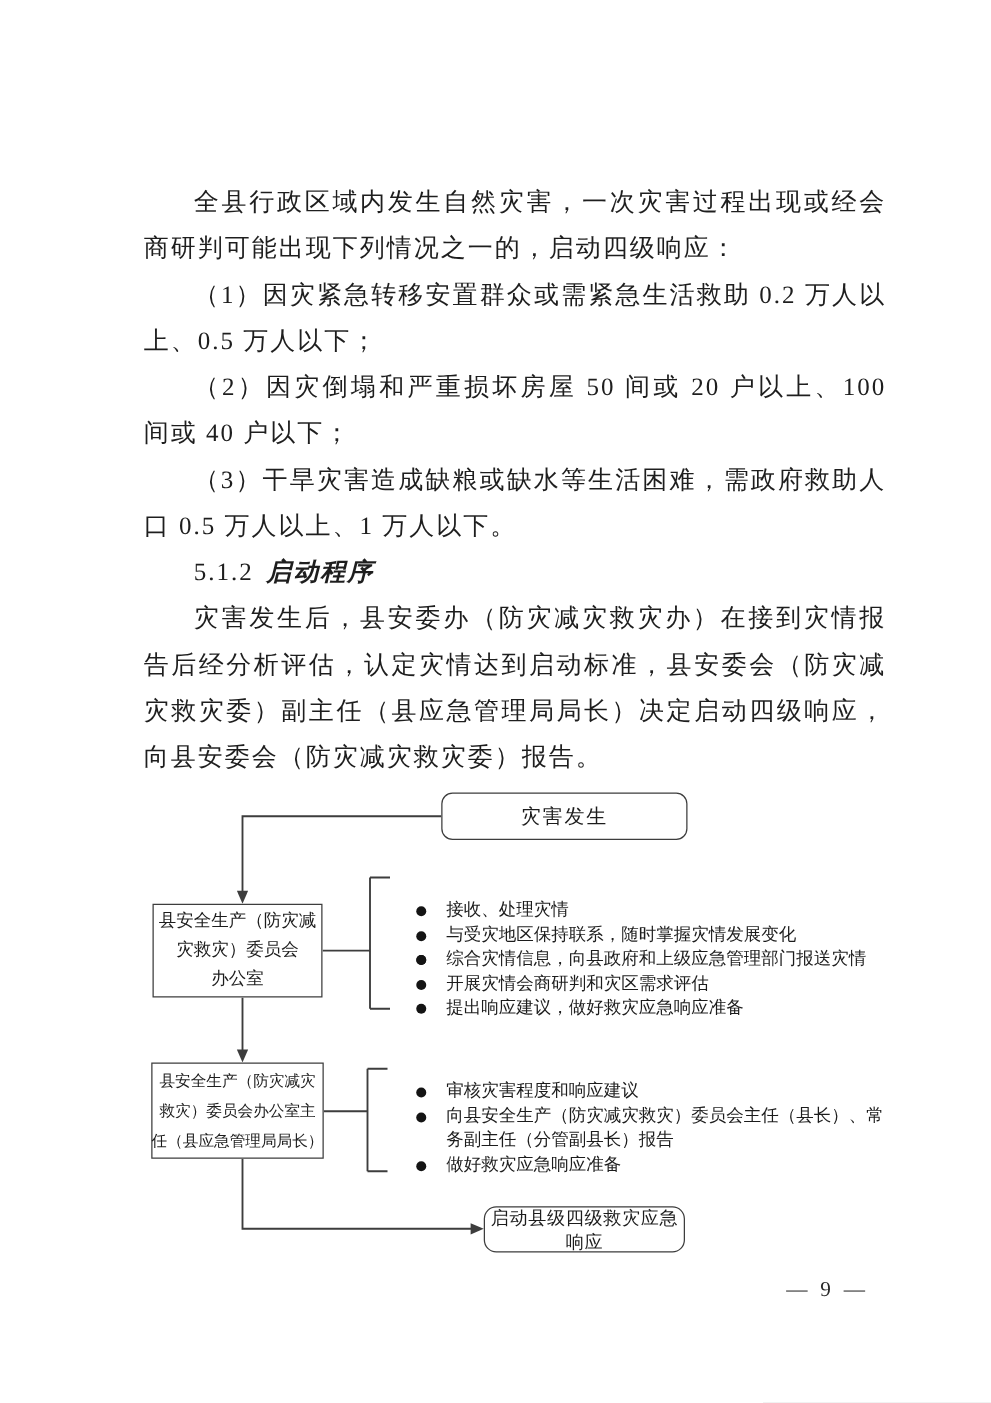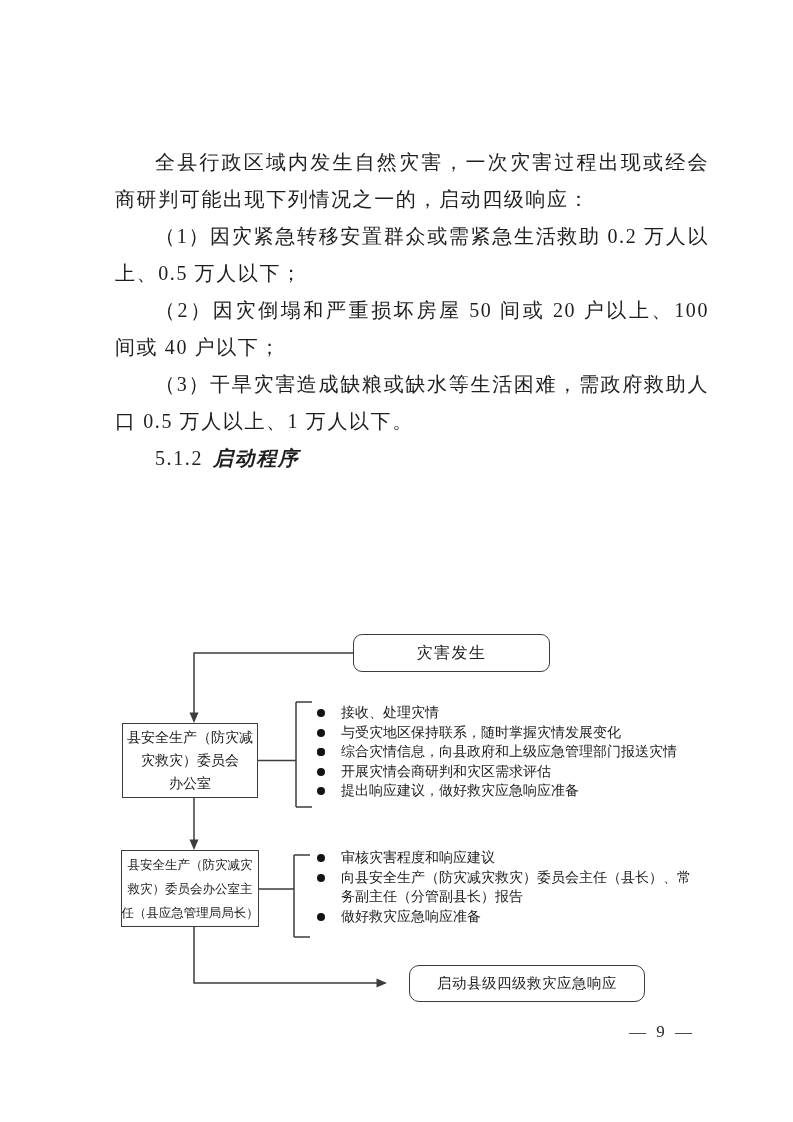--- a/index.html
+++ b/index.html
@@ -22,25 +22,25 @@
   .fbox {
     position:absolute; box-sizing:border-box;
     border:1.8px solid #3d3d3d; background:#ffffff;
     display:flex; flex-direction:column; align-items:center; justify-content:center;
     text-align:center; color:#1c1c1c;
   }
   .fbox-start { left:353px; top:634px; width:197px; height:38px; border-radius:9px; font-size:16px; letter-spacing:1.5px; }
   .fbox-office { left:122px; top:723px; width:136px; height:75px; border-width:1.6px; font-size:14px; line-height:23px; }
   .fbox-director { left:121px; top:850px; width:138px; height:77px; border-width:1.6px; font-size:12.5px; line-height:24px; }
   .fbox-director div { white-space:nowrap; }
-  .fbox-end { left:409px; top:965px; width:236px; height:37px; border-radius:10px; font-size:14.5px; letter-spacing:0.5px; }
+  .fbox-end { left:387px; top:965px; width:161px; height:37px; border-radius:10px; font-size:14.5px; letter-spacing:0.5px; }
 
   
   .tasks {
-    position:absolute; list-style:none; margin:0; padding:0;
+    position:absolute; list-style:none; margin:16px; padding:0;
     font-size:14px; line-height:19.5px; color:#1c1c1c; text-align:left;
   }
   .tasks-office { left:314px; top:703px; width:382px; }
   .tasks-director { left:314px; top:848px; width:384px; }
   .tasks li { position:relative; padding-left:27px; }
   .dot {
     position:absolute; left:3px; top:6px; width:8px; height:8px;
     background:#141414; border-radius:50%;
   }
 
@@ -57,20 +57,21 @@
 <body>
 
 <div class="page">
 
   <div class="body-text">
     <p>全县行政区域内发生自然灾害，一次灾害过程出现或经会商研判可能出现下列情况之一的，启动四级响应：</p>
     <p>（1）因灾紧急转移安置群众或需紧急生活救助 0.2 万人以上、0.5 万人以下；</p>
     <p>（2）因灾倒塌和严重损坏房屋 50 间或 20 户以上、100 间或 40 户以下；</p>
     <p>（3）干旱灾害造成缺粮或缺水等生活困难，需政府救助人口 0.5 万人以上、1 万人以下。</p>
     <p class="heading"><span class="h-num">5.1.2</span><span class="h-title">启动程序</span></p>
+    <p>灾害发生后，县安委办（防灾减灾救灾办）在接到灾情报告后经分析评估，认定灾情达到启动标准，县安委会（防灾减灾救灾委）副主任（县应急管理局局长）决定启动四级响应，向县安委会（防灾减灾救灾委）报告。</p>
   </div>
 
   <svg class="connectors" width="793" height="400" viewBox="0 625 793 400" xmlns="http://www.w3.org/2000/svg">
 
     <path class="ln" d="M353 653 H194 V714"></path>
     <path class="ah" d="M194 723 L189.5 712.5 L198.5 712.5 Z"></path>
 
     <path class="ln" d="M258 760.5 H296 M296 702 V807 M296 702 H312 M296 807 H312"></path>
 
     <path class="ln" d="M194 798 V841"></path>

